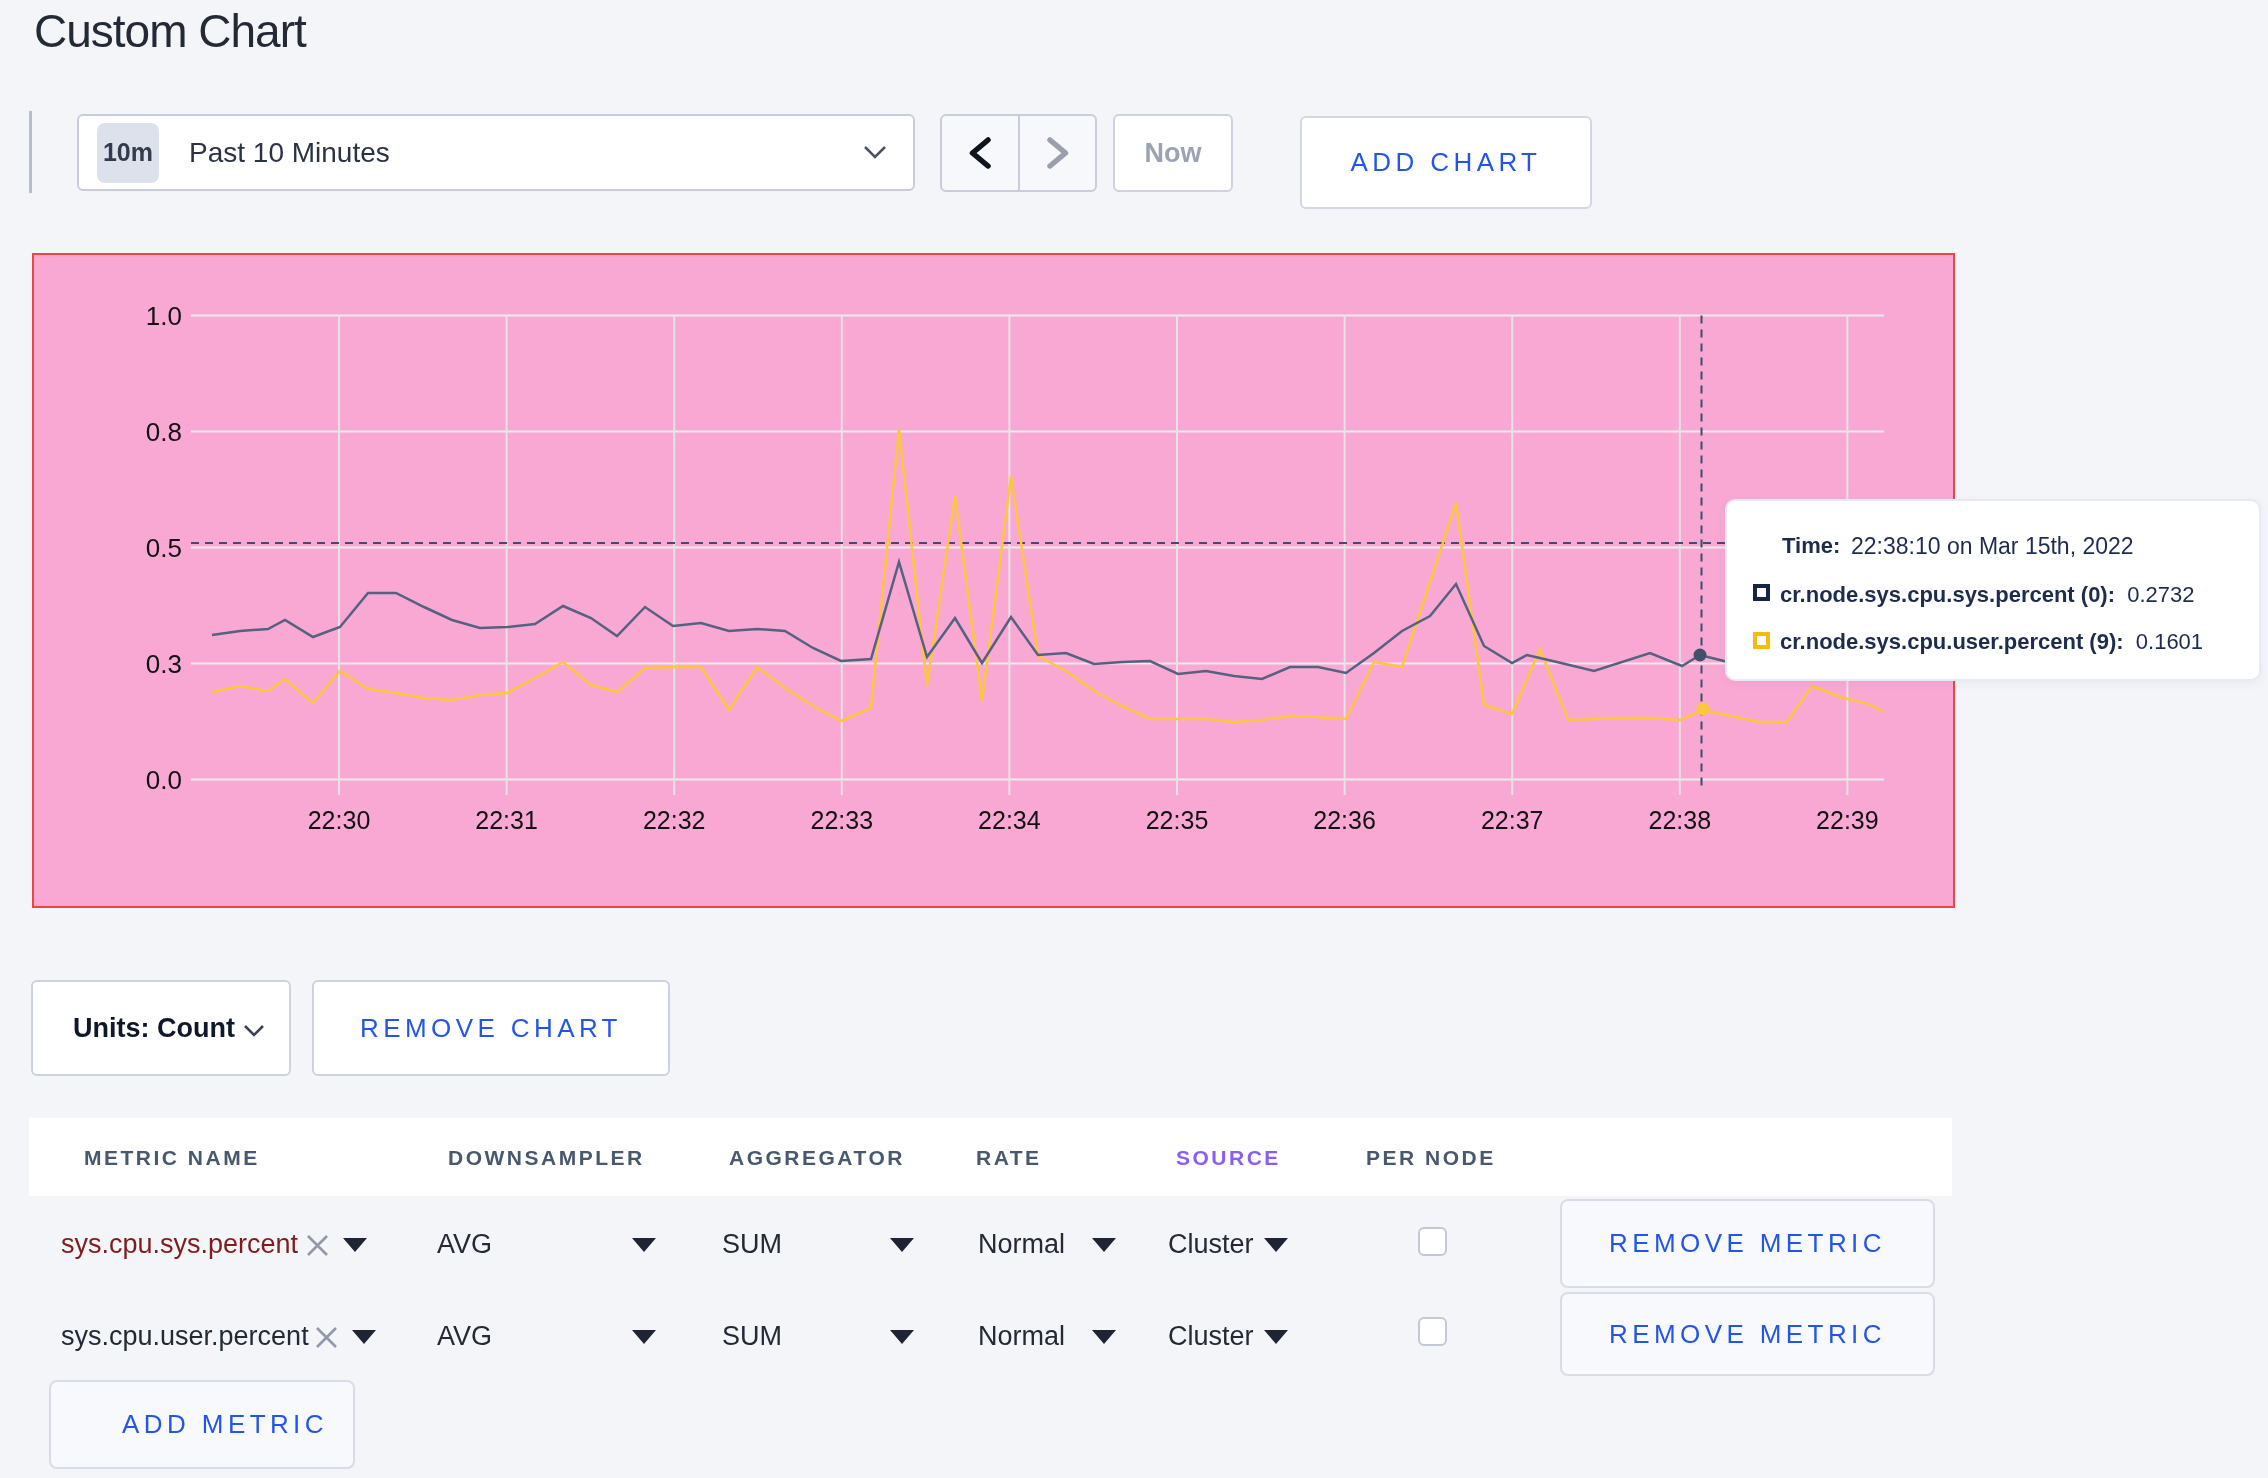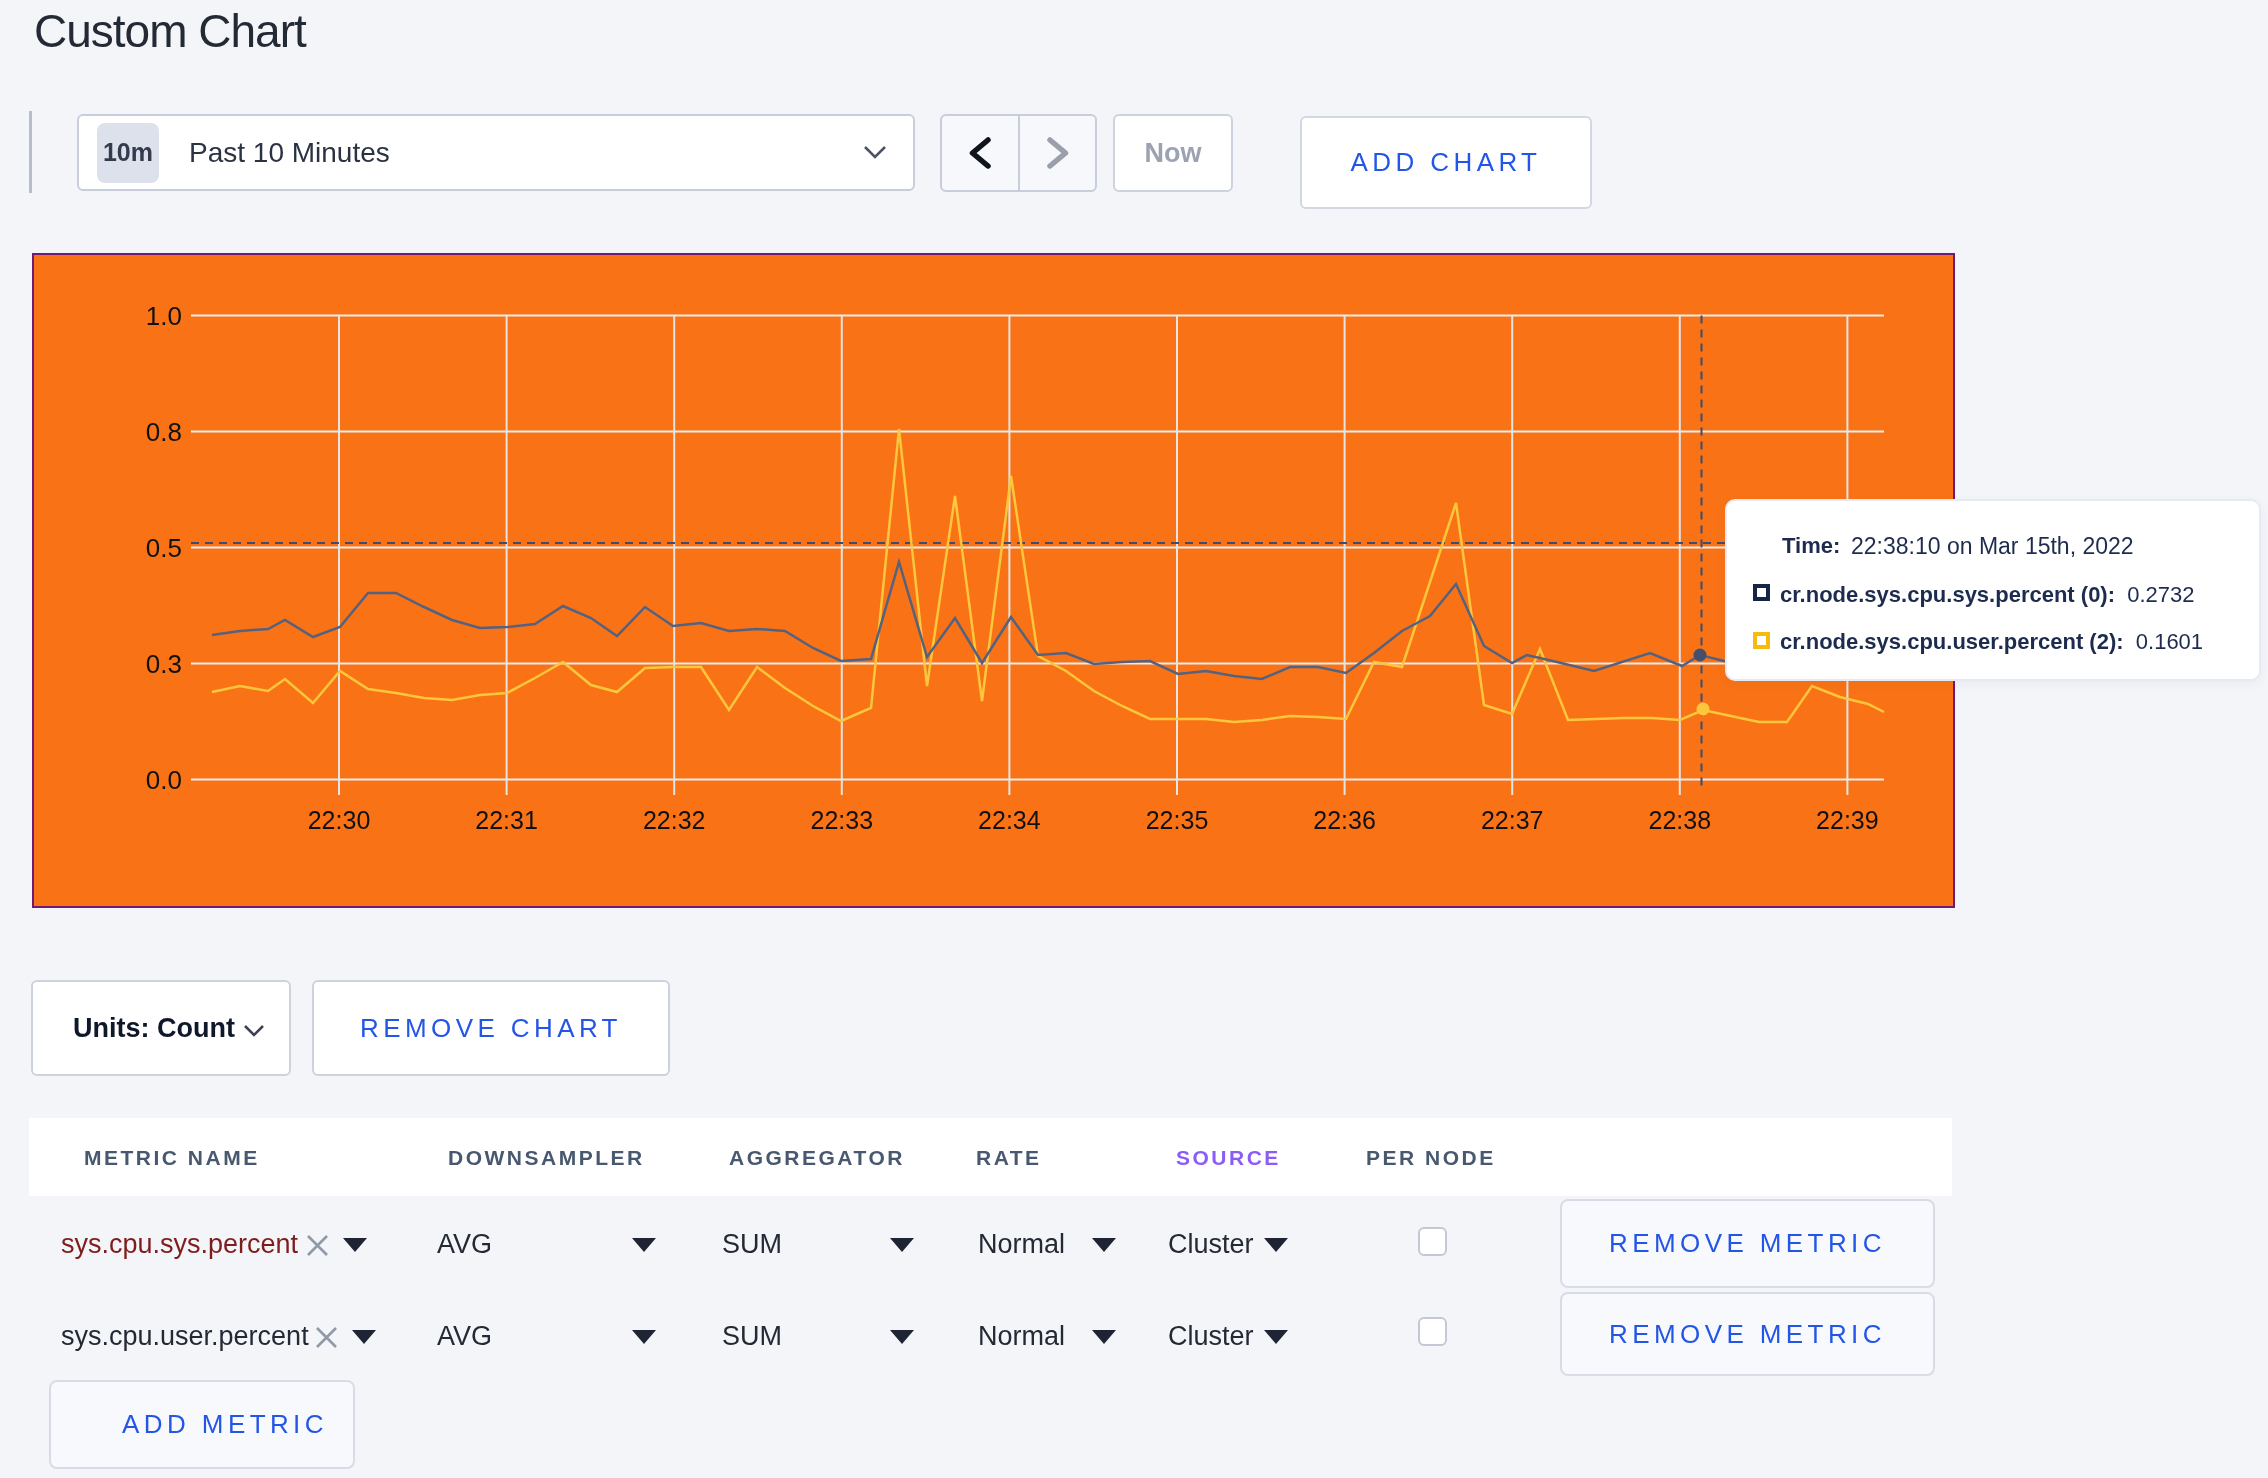--- a/index.html
+++ b/index.html
@@ -30,21 +30,21 @@
     <path d="M20 3 L4.5 16 L20 29" fill="none" stroke="#10141f" stroke-width="5.5" stroke-linecap="round" stroke-linejoin="round"></path>
   </svg>
 <svg class="abs" style="left:1046px; top:137px;" width="24" height="32" viewBox="0 0 24 32">
     <path d="M4 3 L19.5 16 L4 29" fill="none" stroke="#9aa0ab" stroke-width="5.5" stroke-linecap="round" stroke-linejoin="round"></path>
   </svg>
 
 <div class="btn" style="left:1113px; top:114px; width:120px; height:78px; color:#9ba3b3; font-size:27px; font-weight:600;">Now</div>
 
 <div class="btn bluebtn" style="left:1300px; top:116px; width:292px; height:93px; border-color:#d2d7e1;">ADD CHART</div>
 
-<div class="abs" style="left:32px; top:253px; width:1923px; height:655px; background:#f97316; border:2px solid #701a75;">
+<div class="abs" style="left:32px; top:253px; width:1923px; height:655px; background:#f9a8d4; border:2px solid #ef4444;">
 <svg width="1919" height="651" viewBox="0 0 1919 651" style="position:absolute; left:-2px; top:-2px;">
 
   <g stroke="#ececec" stroke-width="2">
     <line x1="159" y1="62.5" x2="1852" y2="62.5"></line>
     <line x1="159" y1="178.5" x2="1852" y2="178.5"></line>
     <line x1="159" y1="294.5" x2="1852" y2="294.5"></line>
     <line x1="159" y1="410.5" x2="1852" y2="410.5"></line>
     <line x1="159" y1="526.5" x2="1852" y2="526.5"></line>
   </g>
 
@@ -93,21 +93,21 @@
   <circle cx="1671" cy="456" r="6.5" fill="#fcc63d"></circle>
 </svg>
 </div>
 
 <div class="abs" style="left:1725px; top:499px; width:536px; height:182px; background:#fff; border:2px solid #e7eaf0; border-radius:10px; box-shadow:0 3px 10px rgba(60,70,100,0.06);"></div>
 <div class="abs" style="left:1782px; top:533px; font-size:22px; color:#1d2c4e;"><b>Time:</b></div>
 <div class="abs" style="left:1851px; top:533px; font-size:23px; color:#1d2c4e;">22:38:10 on Mar 15th, 2022</div>
 <div class="abs" style="left:1753px; top:584px; width:17px; height:17px; border:4px solid #152447;"></div>
 <div class="abs" style="left:1780px; top:582px; font-size:22px; color:#1d2c4e;"><b>cr.node.sys.cpu.sys.percent (0):</b>&nbsp;&nbsp;0.2732</div>
 <div class="abs" style="left:1753px; top:632px; width:17px; height:17px; border:4px solid #f5bb0f;"></div>
-<div class="abs" style="left:1780px; top:629px; font-size:22px; color:#1d2c4e;"><b>cr.node.sys.cpu.user.percent (2):</b>&nbsp;&nbsp;0.1601</div>
+<div class="abs" style="left:1780px; top:629px; font-size:22px; color:#1d2c4e;"><b>cr.node.sys.cpu.user.percent (9):</b>&nbsp;&nbsp;0.1601</div>
 
 <div class="btn" style="left:31px; top:980px; width:260px; height:96px; justify-content:flex-start;">
   <div style="margin-left:40px; font-size:27px; font-weight:700; color:#0f172a;">Units: Count</div>
   <svg style="position:absolute; right:24px; top:41px;" width="22" height="15" viewBox="0 0 22 15">
       <path d="M2 3 L11 12 L20 3" fill="none" stroke="#3a4154" stroke-width="2.5"></path>
     </svg>
 </div>
 <div class="btn bluebtn" style="left:312px; top:980px; width:358px; height:96px;">REMOVE CHART</div>
 
 <div class="abs" style="left:29px; top:1118px; width:1923px; height:78px; background:#fff;"></div>

